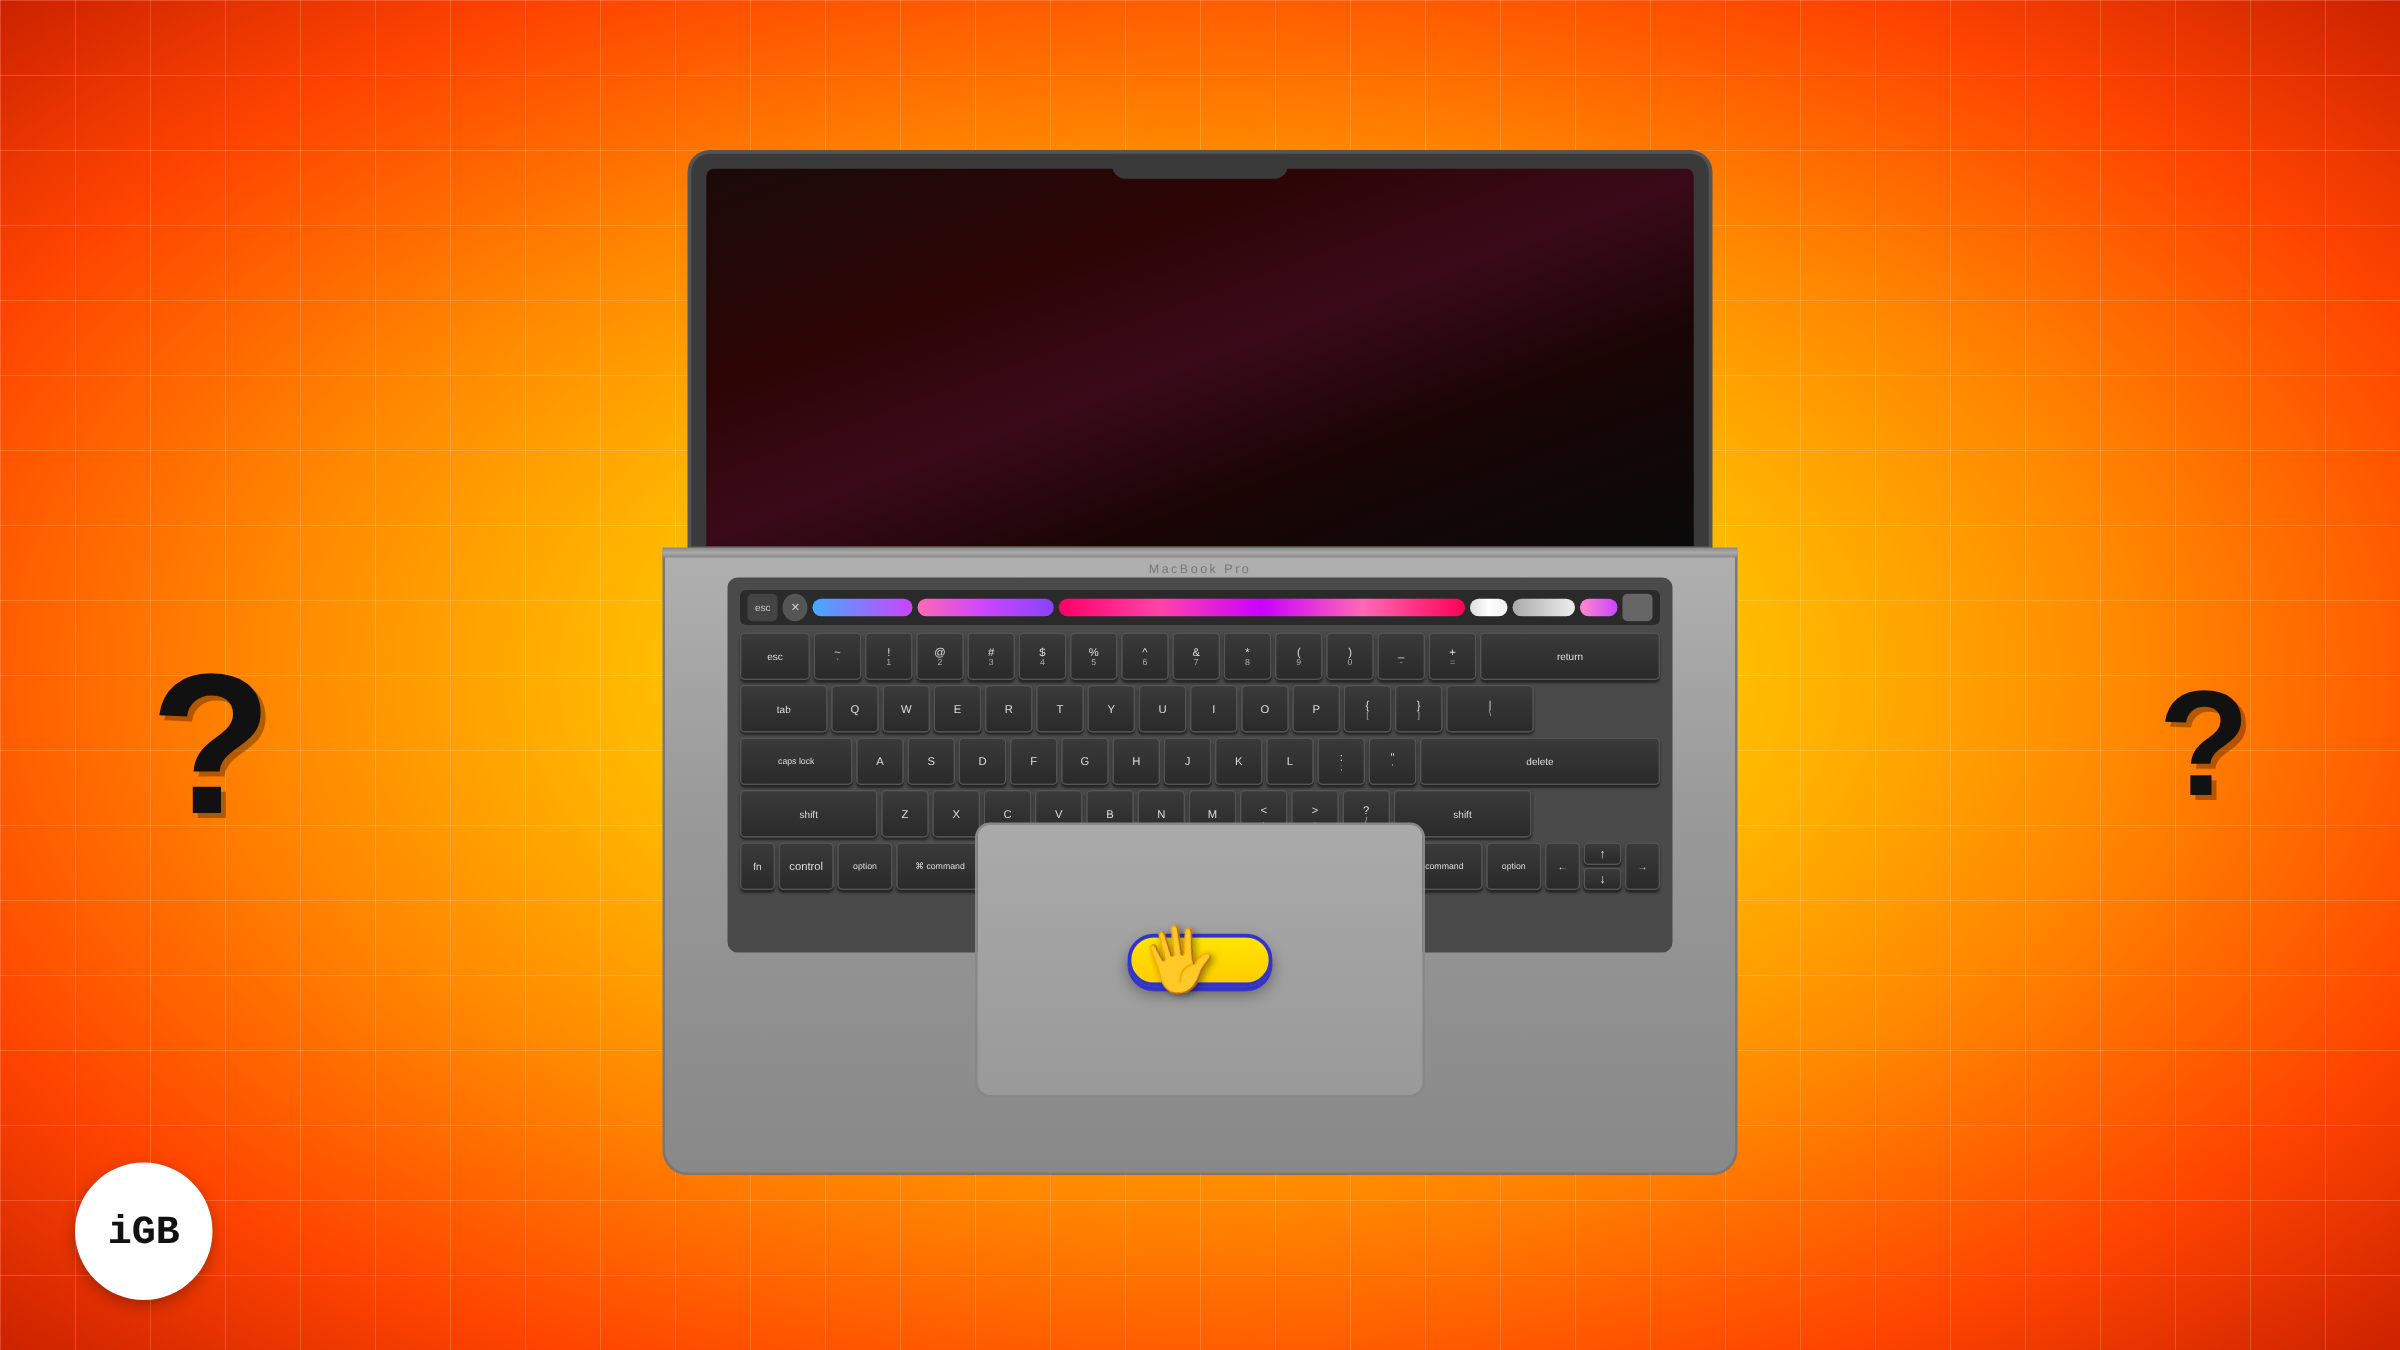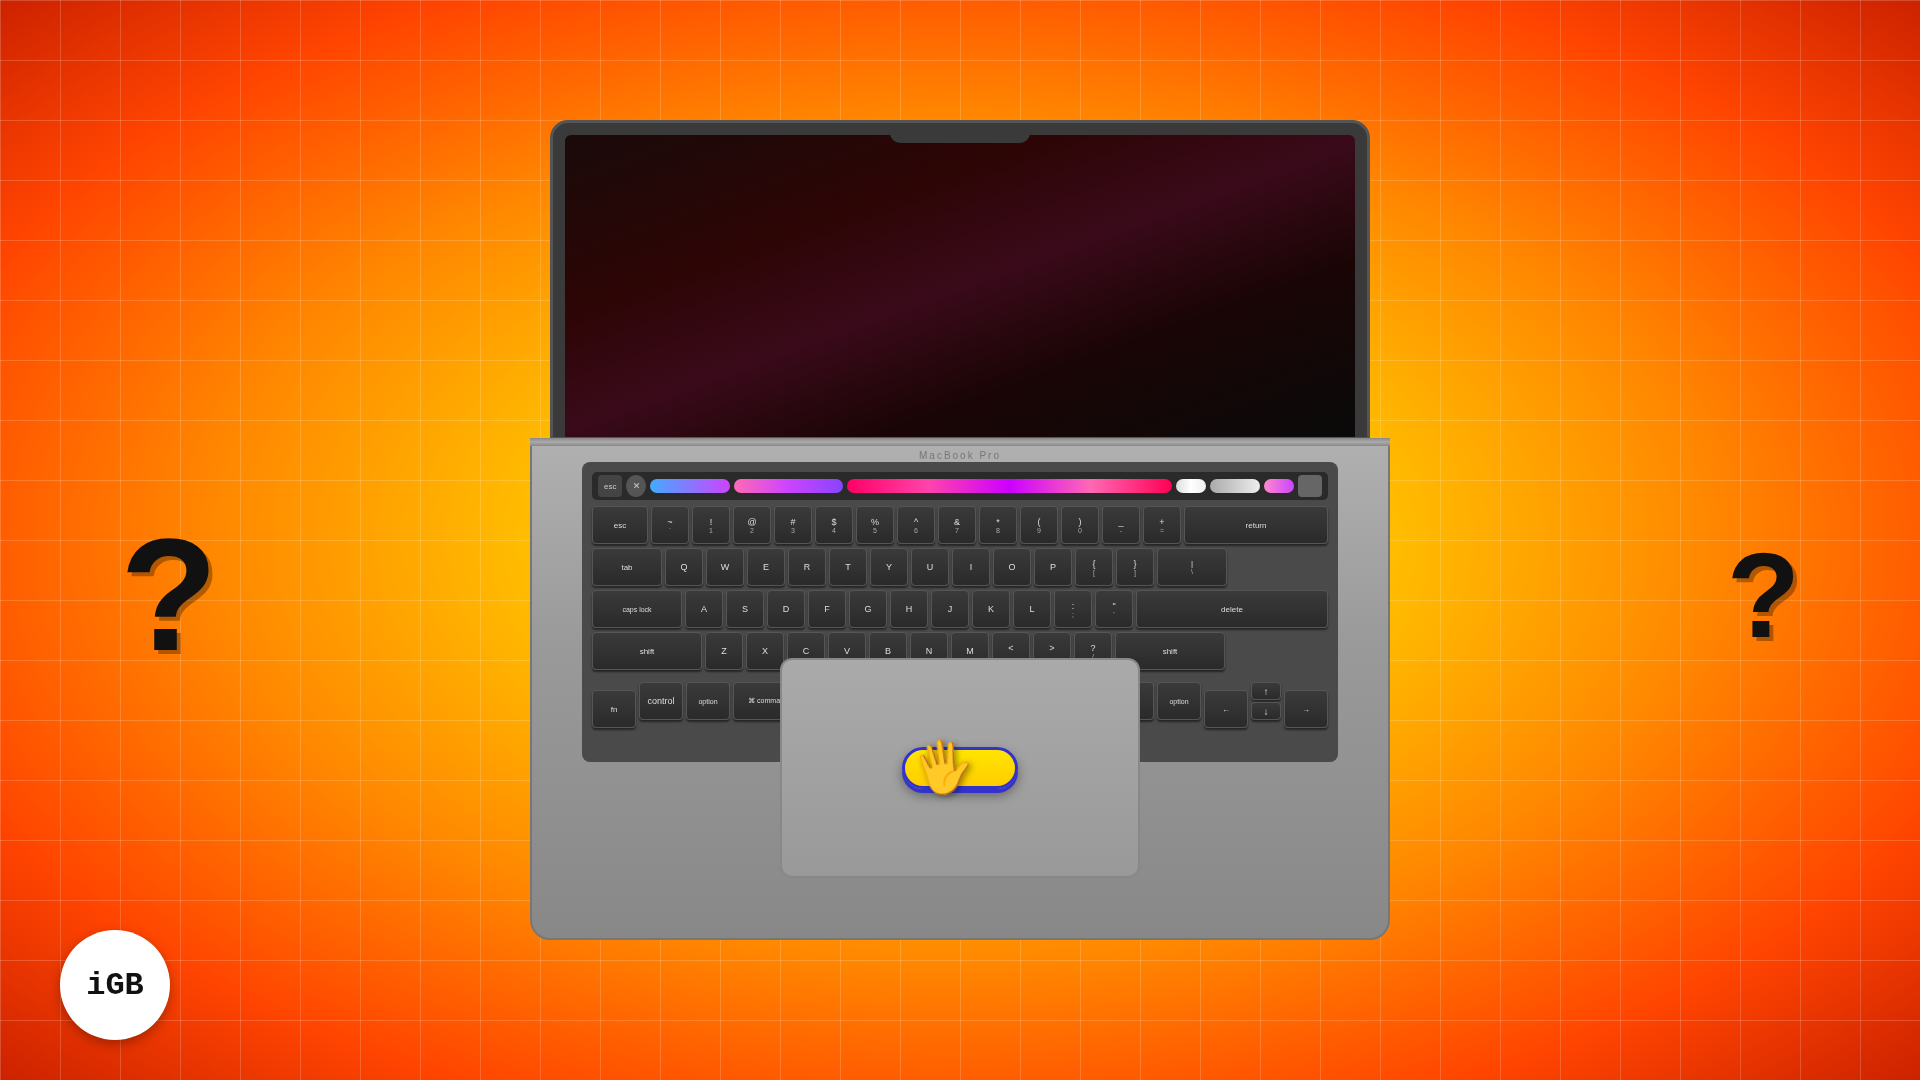--- a/index.html
+++ b/index.html
@@ -194,21 +194,21 @@
       box-shadow: 0 2px 2px rgba(0,0,0,0.5);
       font-weight: 500;
     }
 
     .key .sub { font-size: 7px; color: #aaa; }
     .key.wide { width: 56px; font-size: 8px; }
     .key.wider { width: 70px; font-size: 8px; }
     .key.widest { width: 90px; font-size: 8px; }
     .key.space { flex: 1; font-size: 8px; }
     .key.arrow { height: 18px; width: 30px; font-size: 10px; }
-    .key.fn-small { width: 44px; height: 38px; font-size: 8px; margin-top: 16px; }
+    .key.fn-small { width: 28px; height: 38px; font-size: 8px; }
     .key.delete-key { flex: 1; }
 
     
     #trackpad {
       position: absolute;
       bottom: 60px;
       left: 50%;
       transform: translateX(-50%);
       width: 360px;
       height: 220px;

